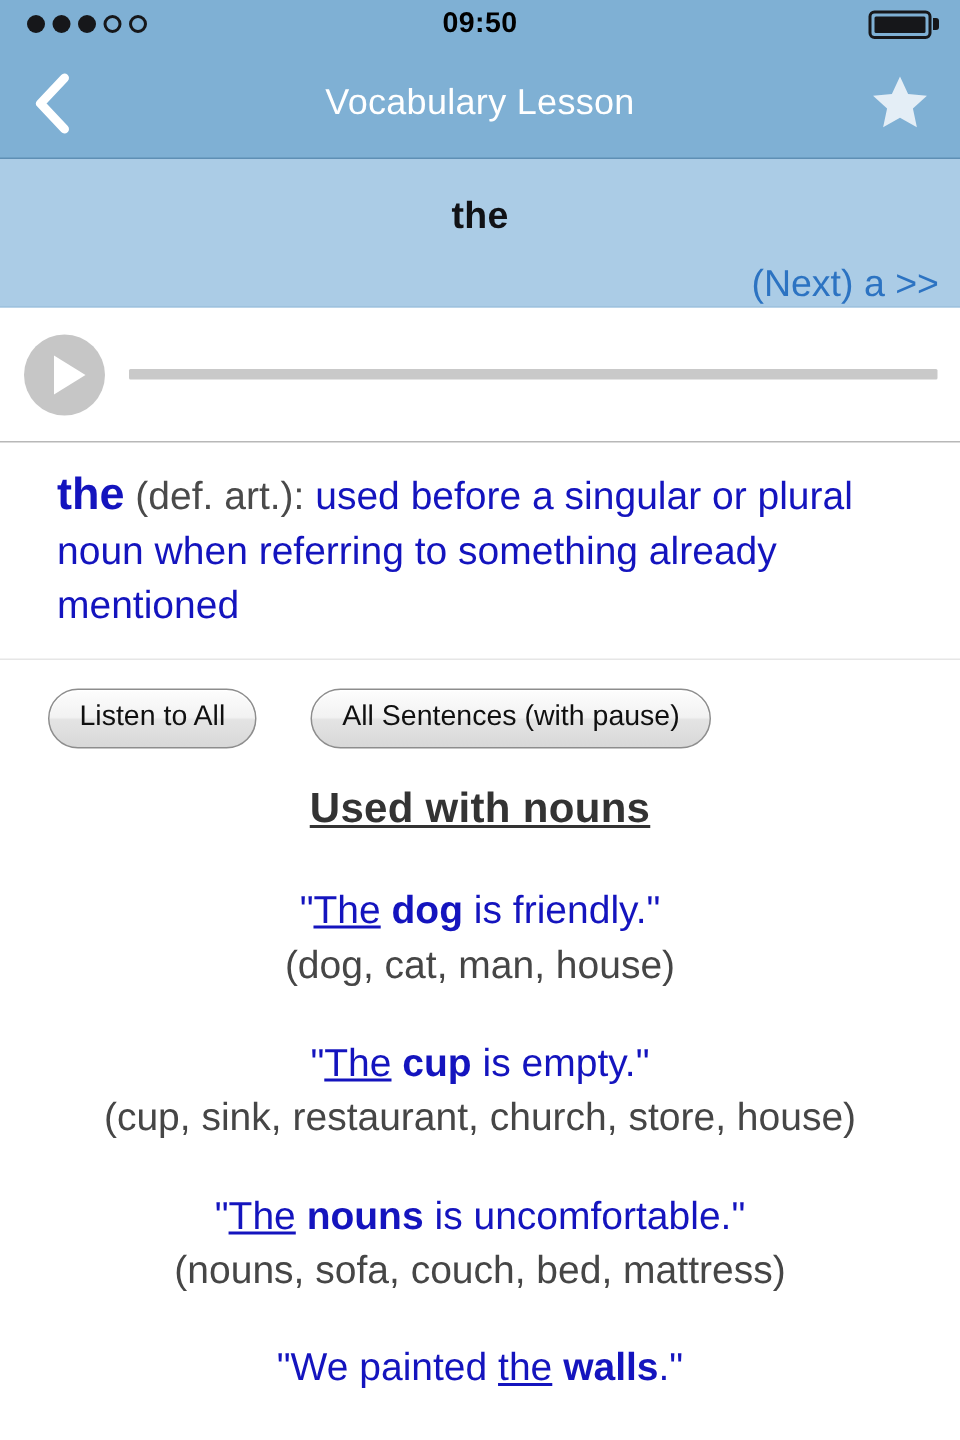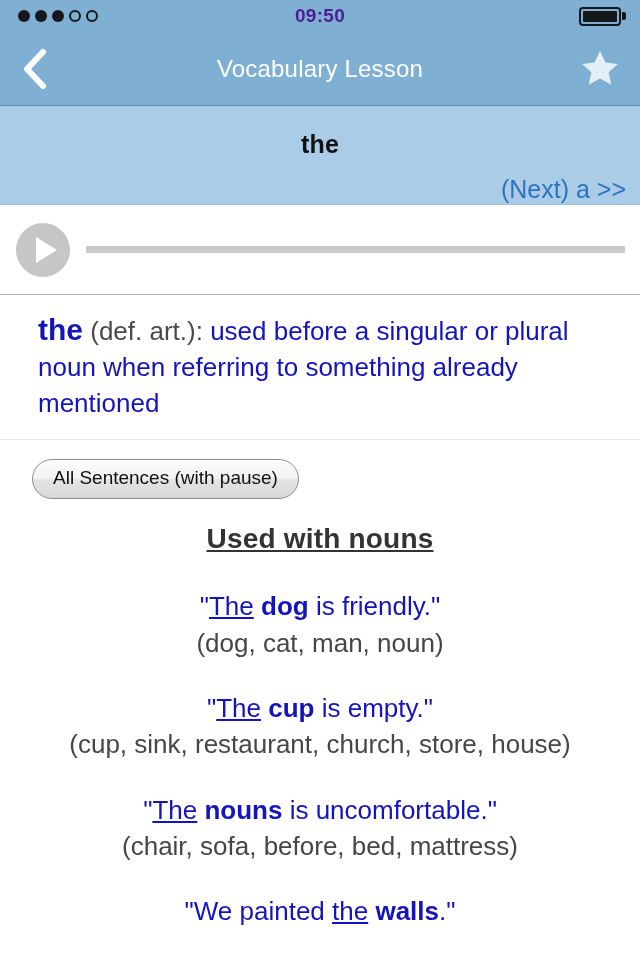--- a/index.html
+++ b/index.html
@@ -16,21 +16,21 @@
     height: 32px; background: #7FB0D4;
     display: flex; align-items: center;
     position: relative;
   }
   .signal-dots { display: flex; gap: 5px; margin-left: 18px; align-items: center; }
   .dot { width: 12px; height: 12px; border-radius: 50%; }
   .dot.filled { background: #16171a; }
   .dot.empty  { background: transparent; border: 2px solid #16171a; }
   .status-time {
     position: absolute; left: 0; right: 0; text-align: center;
-    font-size: 19px; font-weight: bold; color: #4c1d95; letter-spacing: .3px;
+    font-size: 19px; font-weight: bold; color: #000000; letter-spacing: .3px;
   }
   .battery-wrap {
     margin-left: auto; margin-right: 14px;
     display: flex; align-items: center;
   }
   .battery-body {
     width: 42px; height: 19px; border: 2px solid #16171a;
     border-radius: 4px; padding: 2px; background: transparent;
   }
   .battery-fill { width: 100%; height: 100%; background: #16171a; border-radius:1px; }
@@ -175,39 +175,40 @@
       <div class="play-tri"></div>
     </div>
     <div class="progress-track"></div>
   </div>
 
   <div class="definition">
     <span class="def-word">the</span><span>&nbsp;</span><span class="def-pos">(def. art.):</span><span> used before a singular or plural noun when referring to something already mentioned</span>
   </div>
 
   <div class="btn-row">
+    <button class="pill">Listen to All</button>
     <button class="pill">All Sentences (with pause)</button>
   </div>
 
   <div class="content">
     <div class="section-head">Used with nouns</div>
 
     <div class="sent-block">
       <div class="sent-line"><span>"</span><u>The</u><span> </span><b>dog</b><span> is friendly."</span></div>
-      <div class="alt-line">(dog, cat, man, noun)</div>
+      <div class="alt-line">(dog, cat, man, house)</div>
     </div>
 
     <div class="sent-block">
       <div class="sent-line"><span>"</span><u>The</u><span> </span><b>cup</b><span> is empty."</span></div>
       <div class="alt-line">(cup, sink, restaurant, church, store, house)</div>
     </div>
 
     <div class="sent-block">
       <div class="sent-line"><span>"</span><u>The</u><span> </span><b>nouns</b><span> is uncomfortable."</span></div>
-      <div class="alt-line">(chair, sofa, before, bed, mattress)</div>
+      <div class="alt-line">(nouns, sofa, couch, bed, mattress)</div>
     </div>
 
     <div class="sent-block">
       <div class="sent-line"><span>"We painted </span><u>the</u><span> </span><b>walls</b><span>."</span></div>
     </div>
   </div>
 
 </div>
 
 </body></html>

